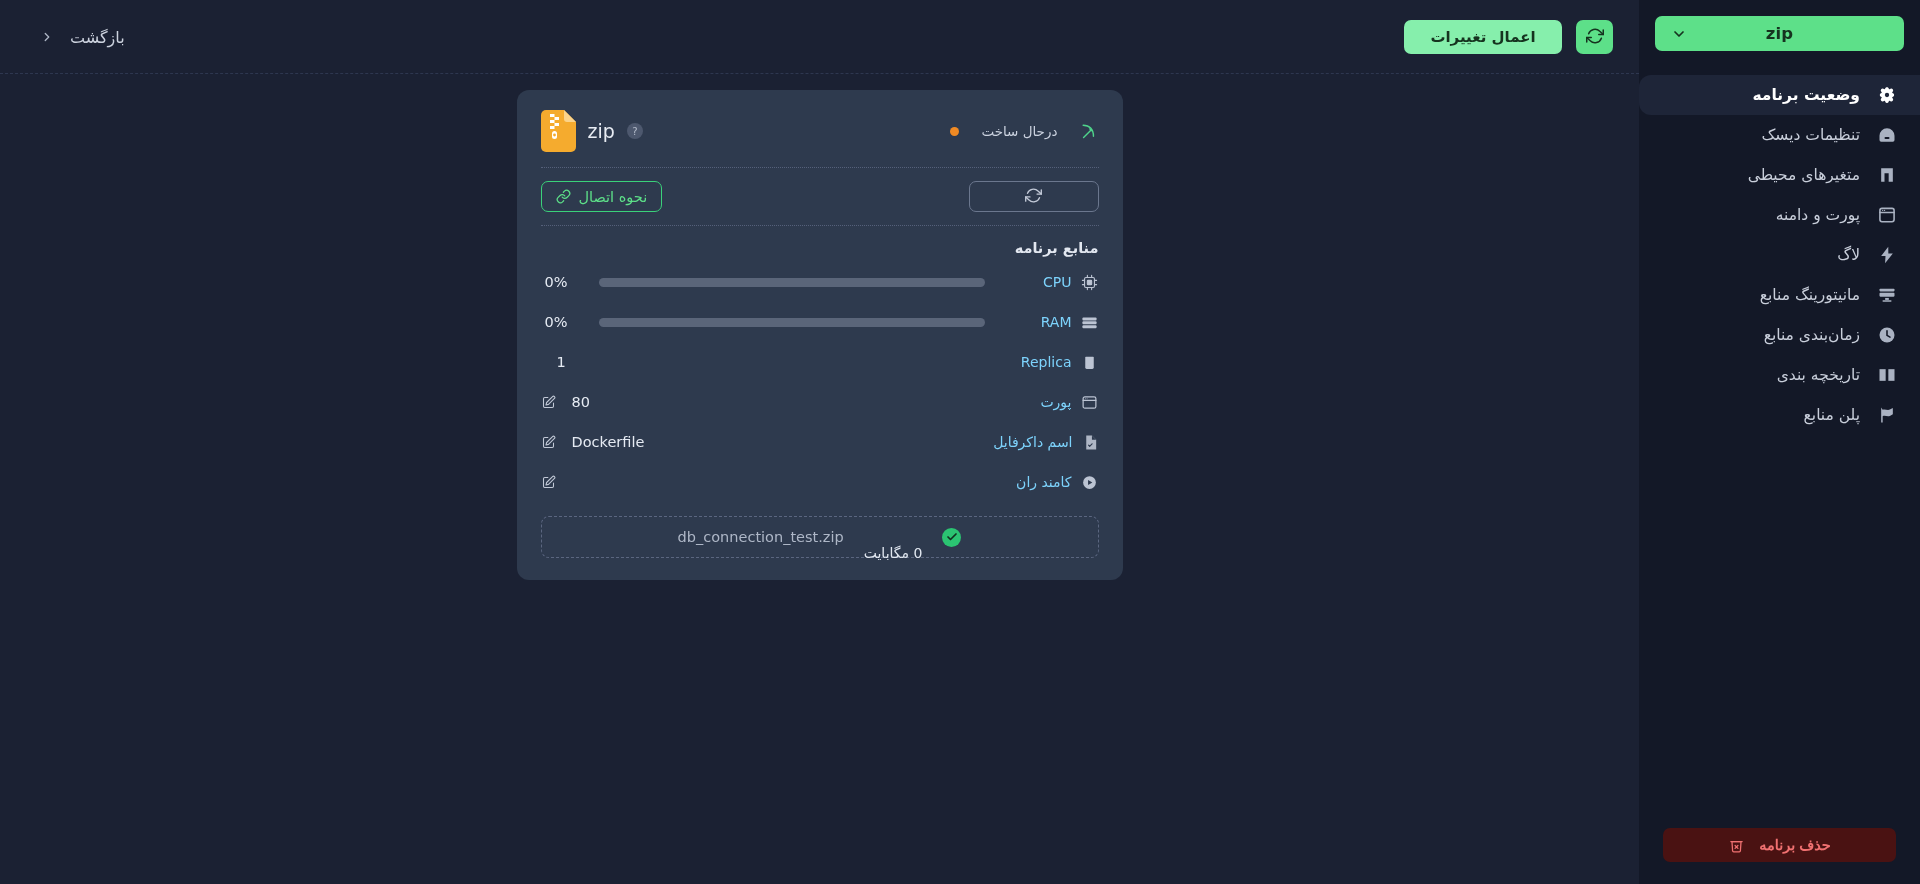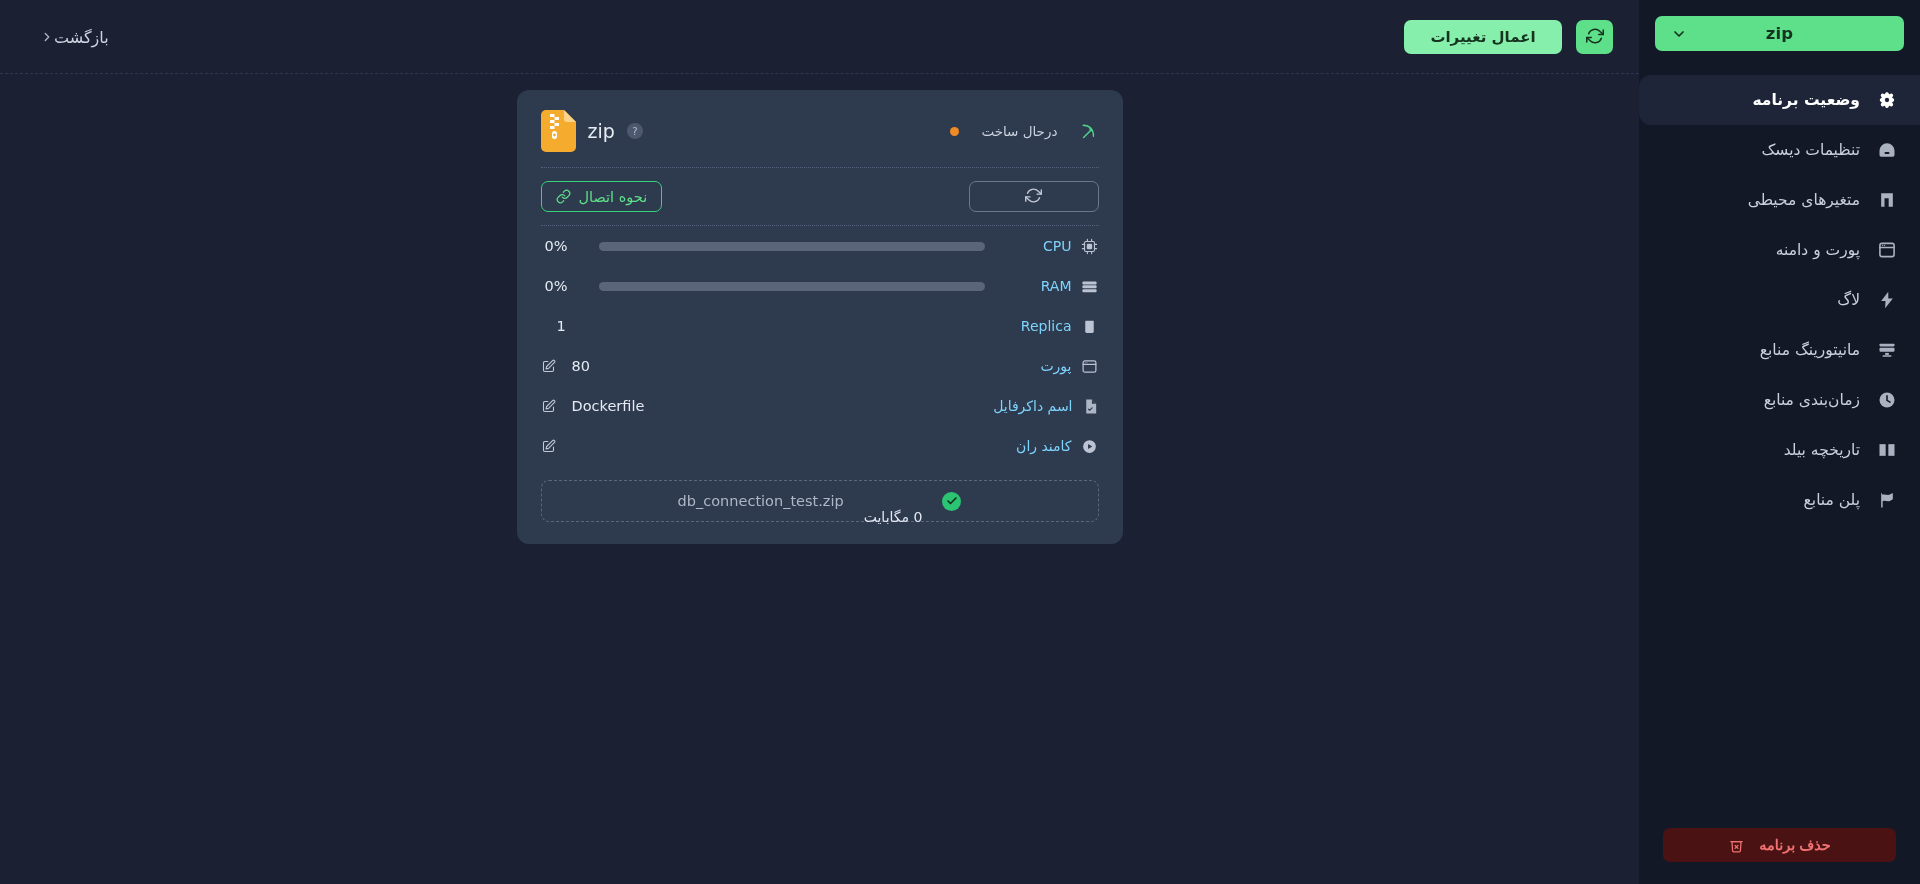--- a/index.html
+++ b/index.html
@@ -39,21 +39,21 @@
     letter-spacing: .2px;
     direction: ltr;
   }
   .app-select-chev {
     position: absolute; left: 16px; top: 50%; transform: translateY(-50%);
     width: 16px; height: 16px; color: #16331f;
     display: flex; align-items: center; justify-content: center;
   }
   .nav { margin-top: 24px; display: flex; flex-direction: column; }
   .nav-item {
-    height: 50px;
+    height: 40px;
     display: flex; flex-direction: row; align-items: center;
     justify-content: flex-start;
     padding: 0 20px 0 0;
     cursor: pointer;
     color: #c5cbd8;
     position: relative;
   }
   .nav-item .nav-icon {
     width: 26px; height: 26px;
     display: flex; align-items: center; justify-content: center;
@@ -96,21 +96,21 @@
     height: 74px;
     display: flex; flex-direction: row; align-items: center;
     padding: 0 26px 0 40px;
     position: relative;
   }
   .topbar:after {
     content: ""; position: absolute; left: 0; right: 0; bottom: 0;
     height: 0; border-bottom: 1px dashed #2e3750;
   }
   .back-link {
-    display: flex; flex-direction: row; align-items: center; gap: 0;
+    display: flex; flex-direction: row; align-items: center; gap: 16px;
     cursor: pointer; color: #c6ccd9;
   }
   .back-link .bl-label { font-size: 16px; color: #ccd2de; }
   .back-link .bl-icon { width: 14px; height: 14px; display:flex; align-items:center; justify-content:center; color:#aeb6c6; }
   .topbar-spacer { flex: 1 1 auto; }
   .topbar-actions { display: flex; flex-direction: row-reverse; align-items: center; gap: 14px; }
   .apply-btn {
     height: 34px; min-width: 158px;
     background: #86efac; border: none; border-radius: 7px;
     color: #16331f; font-size: 15px; font-weight: 700;
@@ -313,20 +313,21 @@
             <span>نحوه اتصال</span>
             <span class="ci">
               <svg width="15" height="15" viewBox="0 0 24 24" fill="none" stroke="currentColor" stroke-width="2" stroke-linecap="round" stroke-linejoin="round">
                 <path d="M10 13a5 5 0 007.54.54l3-3a5 5 0 00-7.07-7.07l-1.72 1.71"></path>
                 <path d="M14 11a5 5 0 00-7.54-.54l-3 3a5 5 0 007.07 7.07l1.71-1.71"></path>
               </svg>
             </span>
           </button>
         </div>
 
+        <div class="section-title">منابع برنامه</div>
 
         <div class="res-row">
           <div class="res-left-label">
             <span class="rl-icon">
               <svg width="17" height="17" viewBox="0 0 24 24" fill="none" stroke="currentColor" stroke-width="1.6">
                 <rect x="5" y="5" width="14" height="14" rx="2"></rect>
                 <rect x="9" y="9" width="6" height="6" rx="1" fill="currentColor"></rect>
                 <path d="M9 2v3M15 2v3M9 19v3M15 19v3M2 9h3M2 15h3M19 9h3M19 15h3" stroke-linecap="round"></path>
               </svg>
             </span>
@@ -541,21 +542,21 @@
         <span class="nav-label">زمان‌بندی منابع</span>
       </div>
 
       <div class="nav-item">
         <span class="nav-icon">
           <svg width="20" height="20" viewBox="0 0 24 24" fill="currentColor">
             <path d="M3 5h7.4v14H3z"></path>
             <path d="M13.6 5H21v14h-7.4z"></path>
           </svg>
         </span>
-        <span class="nav-label">تاریخچه بیلد</span>
+        <span class="nav-label">تاریخچه بندی</span>
       </div>
 
       <div class="nav-item">
         <span class="nav-icon">
           <svg width="20" height="20" viewBox="0 0 24 24" fill="currentColor">
             <path d="M5 3v18h1.8v-7.6c3-1.6 5.6 1.3 8.6-.3l3.6-1.9V3.6l-3.6 1.9c-3 1.6-5.6-1.3-8.6.3z"></path>
           </svg>
         </span>
         <span class="nav-label">پلن منابع</span>
       </div>

